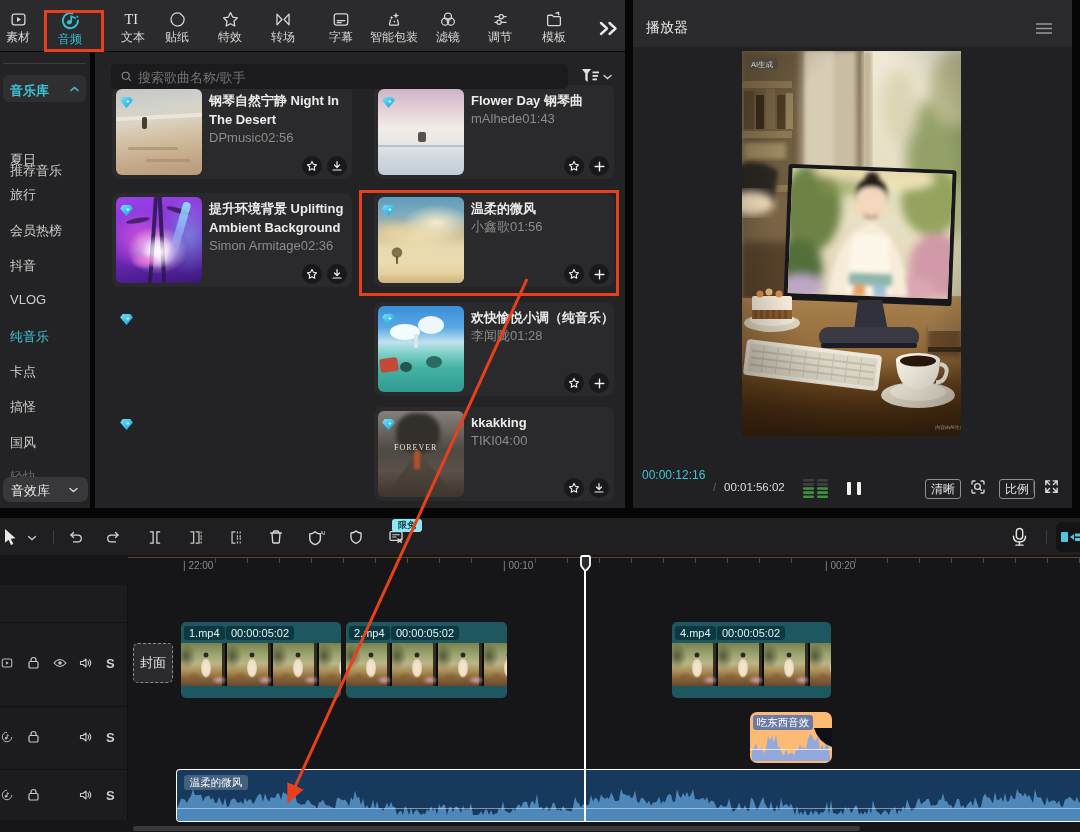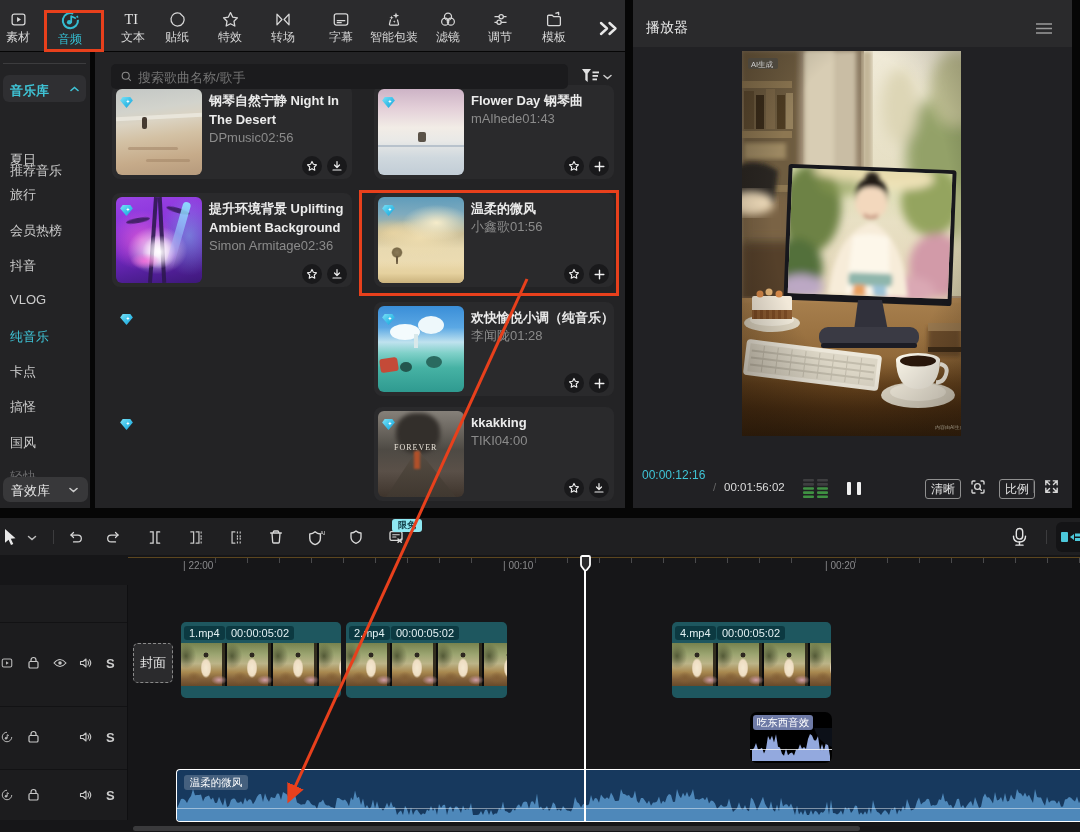--- a/index.html
+++ b/index.html
@@ -693,21 +693,21 @@
         <span class="vname">2.mp4</span>
         <span class="vdur">00:00:05:02</span>
         <div class="vthumbs"></div>
       </div>
     <div class="vclip" style="left:672px;width:159px;">
         <span class="vname">4.mp4</span>
         <span class="vdur">00:00:05:02</span>
         <div class="vthumbs"></div>
       </div>
 
-    <div class="abs" style="left:750px;top:194px;width:82px;height:51px;background:#000000;border-radius:7px;overflow:hidden;">
+    <div class="abs" style="left:750px;top:194px;width:82px;height:51px;background:#fdba74;border-radius:7px;overflow:hidden;">
       <svg class="abs" style="left:0;top:0;" width="82" height="51" viewBox="0 0 82 51">
           <path d="M2,49 L2,37.7 L4,36.2 L6,31.1 L8,37.5 L10,36.9 L12,35.8 L14,41.4 L16,36.8 L18,23.9 L20,28.3 L22,23.7 L24,30.6 L26,22.3 L28,34.8 L30,35.4 L32,41.8 L34,43.8 L36,36.6 L38,43.2 L40,41.3 L42,40.6 L44,43.6 L46,37.5 L48,37.8 L50,32.2 L52,36.7 L54,35.0 L56,37.0 L58,26.9 L60,22.0 L62,23.4 L64,28.2 L66,28.4 L68,24.1 L70,38.4 L72,32.1 L74,38.6 L76,30.6 L78,32.1 L80,44.0 L80,49 Z" fill="#93a9de"></path>
         </svg>
       <div class="abs" style="left:0;top:37px;width:82px;height:1px;background:rgba(255,255,255,.75);"></div>
       <svg class="abs" style="left:64px;top:16px;" width="18" height="19" viewBox="0 0 18 19">
           <path d="M0 0 Q4 14 18 19 L18 0 Z" fill="#0c1018"></path>
         </svg>
       <div class="abs" style="left:3px;top:3px;width:60px;height:15px;background:#6e7aa6;border-radius:3px;font-size:10.5px;color:#fff;text-align:center;line-height:15px;">吃东西音效</div>
     </div>
 

